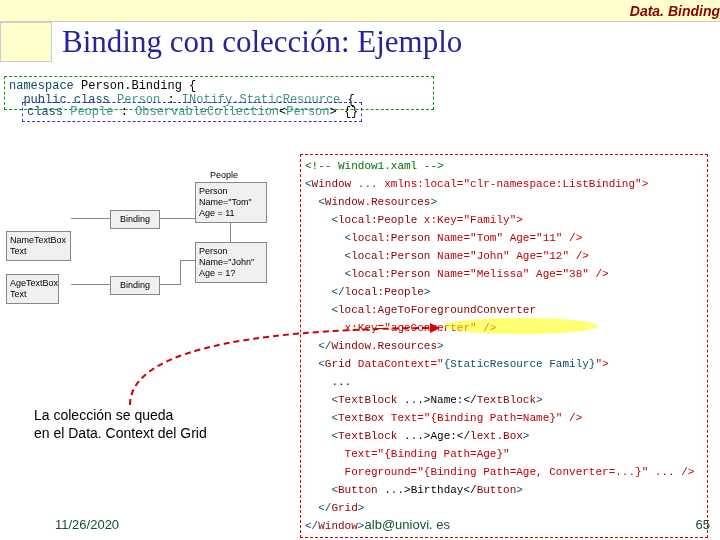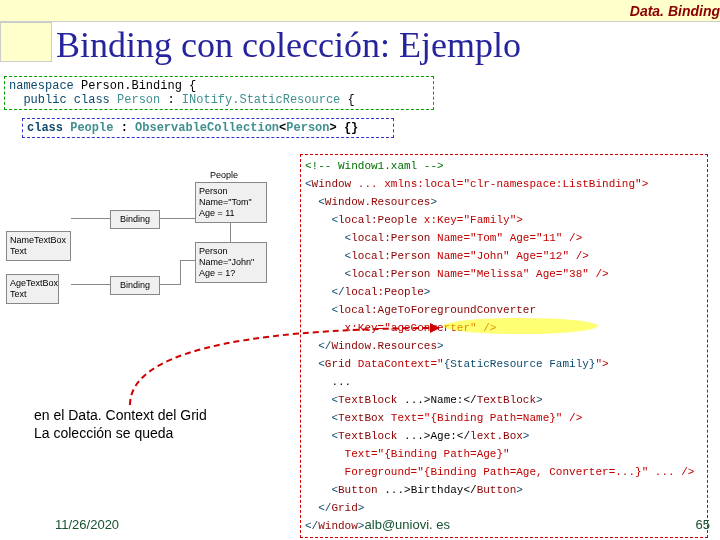--- a/index.html
+++ b/index.html
@@ -30,23 +30,23 @@
     height: 48px;
   }
   .yellow-block {
     width: 52px;
     height: 40px;
     background: #FFFFCC;
     border: 1px solid #ccc;
     flex-shrink: 0;
   }
   .main-title {
-    font-size: 36px;
+    font-size: 31px;
     color: #26249c;
-    padding-left: 4px;
+    padding-left: 10px;
     padding-top: 2px;
     font-family: "Times New Roman", serif;
   }
   .content {
     position: relative;
     height: 440px;
   }
   .code-box {
     position: absolute;
     font-family: "Courier New", monospace;
@@ -131,21 +131,21 @@
 <div class="title-row">
   <div class="yellow-block"></div>
   <div class="main-title">Binding con colección: Ejemplo</div>
 </div>
 
 <div class="content">
 
   <div class="code-box green-dash" style="left:4px; top:6px; width:430px;"><span class="kw">namespace </span><span class="txt">Person.Binding {</span>
 <span class="kw">  public class </span><span class="cls">Person</span><span class="txt"> : </span><span class="cls">INotify.StaticResource</span><span class="txt"> {</span></div>
 
-  <div class="code-box blue-dash" style="left:22px; top:48px; width:372px;font-weight:bold;"><span class="kw">class </span><span class="cls">People</span><span class="txt"> : </span><span class="cls">ObservableCollection</span><span class="txt">&lt;</span><span class="cls">Person</span><span class="txt">&gt; {}</span></div>
+  <div class="code-box blue-dash" style="left:22px; top:32px; width:340px;"><span class="kw">class </span><span class="cls">People</span><span class="txt"> : </span><span class="cls">ObservableCollection</span><span class="txt">&lt;</span><span class="cls">Person</span><span class="txt">&gt; {}</span></div>
 
   <div class="dbox" style="left:6px; top:138px; width:65px;margin-top:23px;">NameTextBox
 Text</div>
   <div class="dbox" style="left:6px; top:204px; width:53px;">AgeTextBox
 Text</div>
 
   <div class="dbox" style="left:110px; top:140px; width:50px; text-align:center;">Binding</div>
   <div class="dbox" style="left:110px; top:206px; width:50px; text-align:center;">Binding</div>
 
   <div class="dlabel" style="left:210px; top:100px;">People</div>
@@ -187,22 +187,22 @@
 <span class="kw">&lt;/</span><span class="brown">Window</span><span class="kw">&gt;</span></div>
 
   <div class="yellow-oval" style="left:443px; top:248px; width:155px; height:16px;"></div>
 
   <svg class="curve-svg" style="left:0; top:0;" width="720" height="440">
     <path d="M 130 335 Q 130 260 430 258" stroke="#d00000" stroke-width="2" stroke-dasharray="6,4" fill="none"></path>
   </svg>
   <div class="arrow-head" style="left:430px; top:253px;"></div>
 
   <div class="caption" style="left:34px; top:336px;">
+    <div>La colección se queda</div>
     <div>en el Data. Context del Grid</div>
-    <div>La colección se queda</div>
   </div>
 
 </div>
 
 <div class="footer">
   <span>11/26/2020</span>
   <span>alb@uniovi. es</span>
   <span>65</span>
 </div>
 

